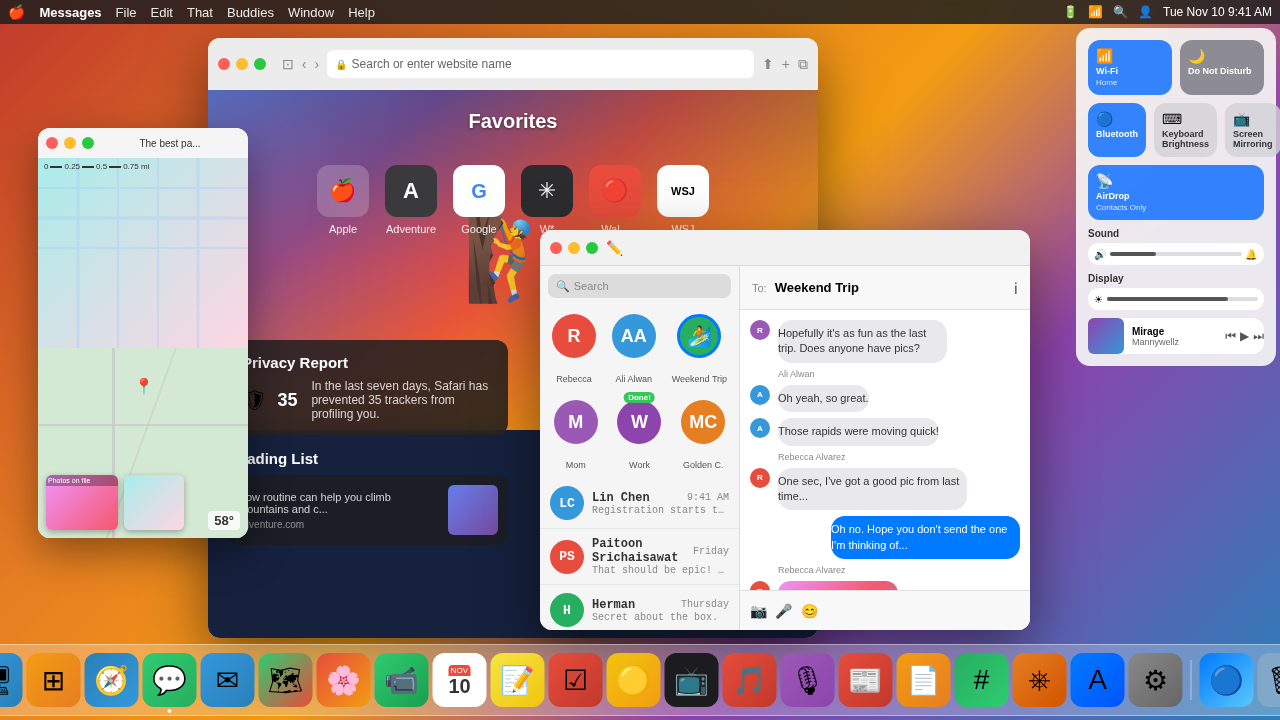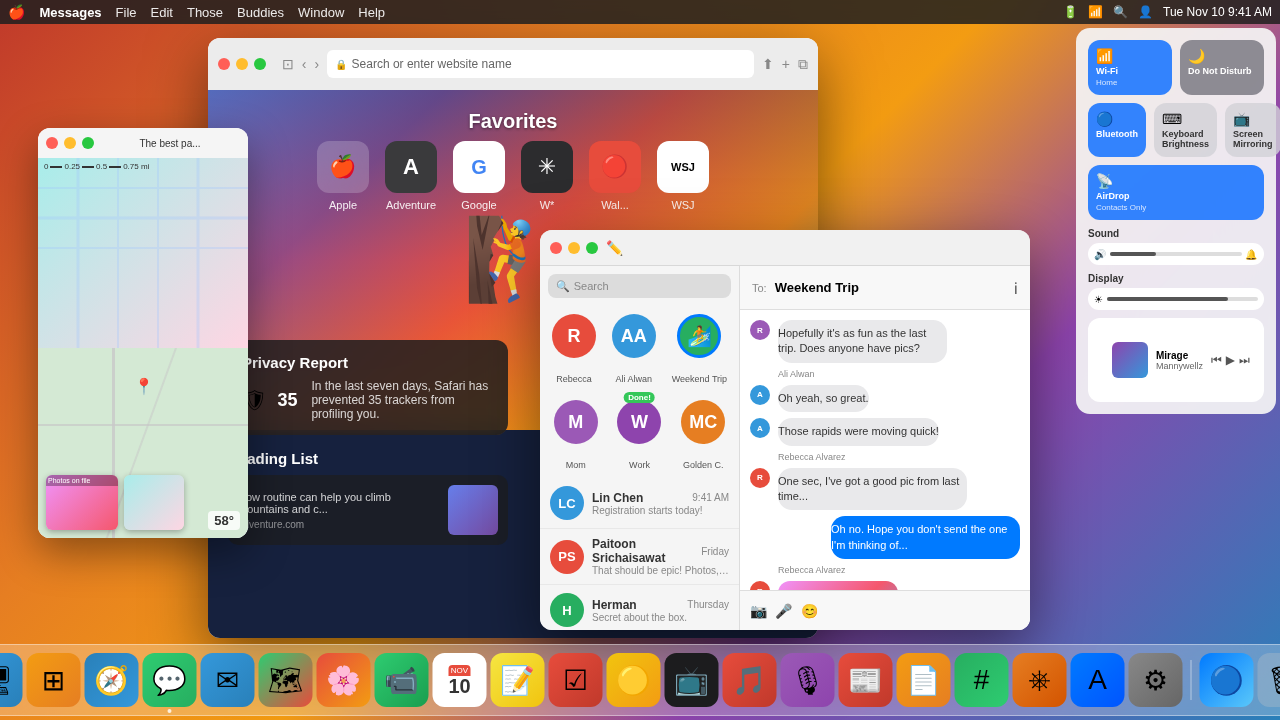--- a/index.html
+++ b/index.html
@@ -123,21 +123,21 @@
       position: relative;
     }
     .cc-slider-fill {
       height: 100%;
       background: #555;
       border-radius: 2px;
     }
     .cc-now-playing {
       background: white;
       border-radius: 12px;
-      padding: 24px;
+      padding: 0;
       display: flex;
       align-items: center;
       gap: 8px;
     }
     .cc-np-art {
       width: 36px; height: 36px;
       border-radius: 6px;
       background: linear-gradient(135deg, #667eea, #764ba2);
       flex-shrink: 0;
     }
@@ -215,21 +215,21 @@
     .favorites-section {
       position: absolute;
       top: 20px;
       left: 0; right: 0;
       text-align: center;
     }
     .favorites-title {
       color: white;
       font-size: 20px;
       font-weight: 600;
-      margin-bottom: 8px;
+      margin-bottom: 32px;
       text-shadow: 0 1px 3px rgba(0,0,0,0.5);
     }
     .favorites-icons { display: flex; justify-content: center; gap: 16px; flex-wrap: wrap; }
     .fav-item { display: flex; flex-direction: column; align-items: center; gap: 6px; }
     .fav-icon {
       width: 52px; height: 52px;
       border-radius: 12px;
       display: flex;
       align-items: center;
       justify-content: center;
@@ -371,21 +371,21 @@
       position: relative;
       display: flex;
       align-items: center;
       justify-content: center;
       font-size: 18px;
       color: white;
       font-weight: 600;
     }
     .msg-avatar.selected { border: 3px solid #007aff; }
     .msg-avatar-name { font-size: 9px; color: #555; margin-top: 12px; }
-    .msg-list { flex: 1; overflow: hidden; }
+    .msg-list { flex: 1; overflow: hidden; font-family: Liberation Mono, monospace; }
     .msg-list-item {
       padding: 8px 10px;
       border-bottom: 1px solid rgba(0,0,0,0.05);
       display: flex;
       gap: 8px;
       align-items: center;
       cursor: pointer;
     }
     .msg-list-avatar {
       width: 34px; height: 34px;
@@ -482,21 +482,21 @@
   </style>
 </head>
 <body>
 
 <div class="menubar">
   <div class="menubar-left">
     <span class="apple-logo">🍎</span>
     <span class="menubar-app">Messages</span>
     <span class="menubar-item">File</span>
     <span class="menubar-item">Edit</span>
-    <span class="menubar-item">Those</span>
+    <span class="menubar-item">That</span>
     <span class="menubar-item">Buddies</span>
     <span class="menubar-item">Window</span>
     <span class="menubar-item">Help</span>
   </div>
   <div class="menubar-right">
     <span>🔋</span>
     <span>📶</span>
     <span>🔍</span>
     <span>👤</span>
     <span>Tue Nov 10  9:41 AM</span>

